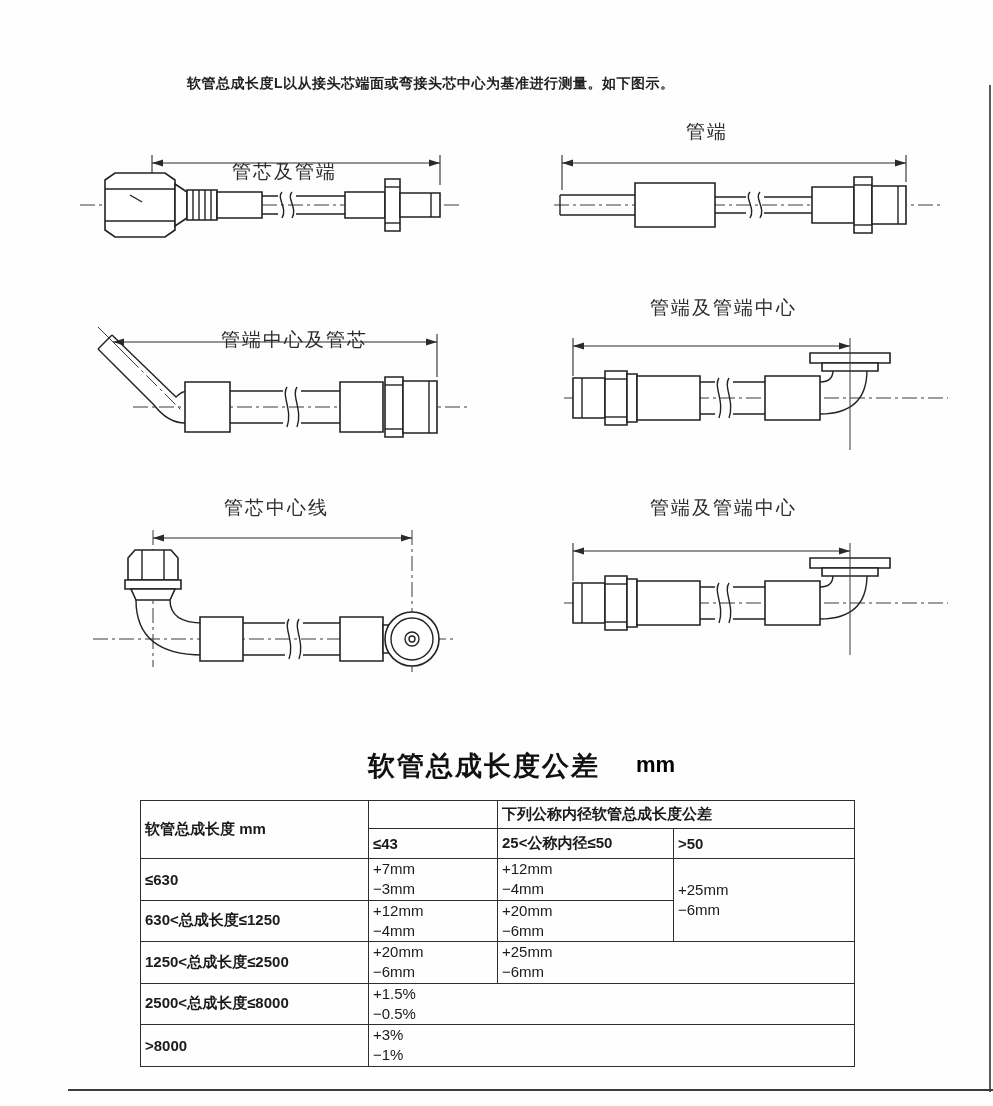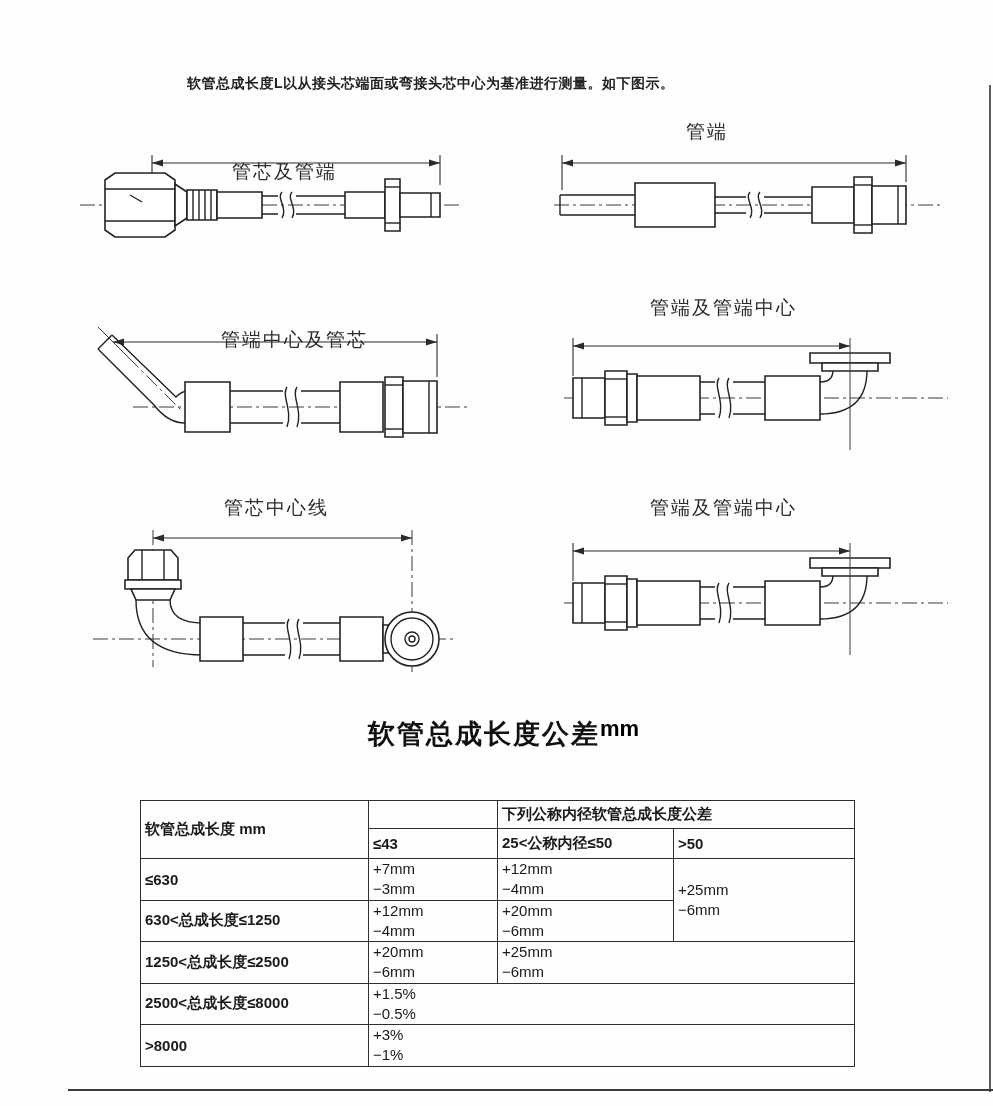--- a/index.html
+++ b/index.html
@@ -12,21 +12,21 @@
   .fig-label{font-family:"Liberation Serif",serif;font-size:19px;color:#2d2d2d;letter-spacing:2px;}
   svg{display:block;}
   svg path,svg line,svg rect,svg circle,svg polyline{vector-effect:non-scaling-stroke;}
   .outline{fill:#fff;stroke:#222;stroke-width:1.6;}
   .thin{fill:none;stroke:#222;stroke-width:1.4;}
   .dim{fill:none;stroke:#2a2a2a;stroke-width:1.1;}
   .arrow{fill:#2a2a2a;stroke:none;}
   .cline{fill:none;stroke:#3a3a3a;stroke-width:1;stroke-dasharray:15 4 3 4;}
   .vline{fill:none;stroke:#3a3a3a;stroke-width:1;}
   
-  #tbl-title-wrap{top:716px;left:368px;display:flex;align-items:flex-start;}
+  #tbl-title-wrap{top:748px;left:368px;display:flex;align-items:center;gap:36px;}
   #tbl-title{font-size:27px;font-weight:700;color:#111;letter-spacing:2px;}
   #tbl-unit{font-size:22px;font-weight:700;color:#000000;padding-bottom:2px;}
   table.tol{position:absolute;top:800px;left:140px;border-collapse:collapse;table-layout:fixed;
             width:714px;font-size:15px;color:#1a1a1a;}
   table.tol td{border:1.5px solid #2e2e2e;vertical-align:middle;padding:0 4px;}
   td.hd{font-weight:700;}
   .tol-val span{display:block;line-height:1.35;}
   tr.hr1{height:28px;} tr.hr2{height:30px;}
   tr.br{height:36px;} tr.br-last{height:39px;}
   #border-right{top:85px;left:989px;width:2px;height:1007px;background:#5a5a5a;}

